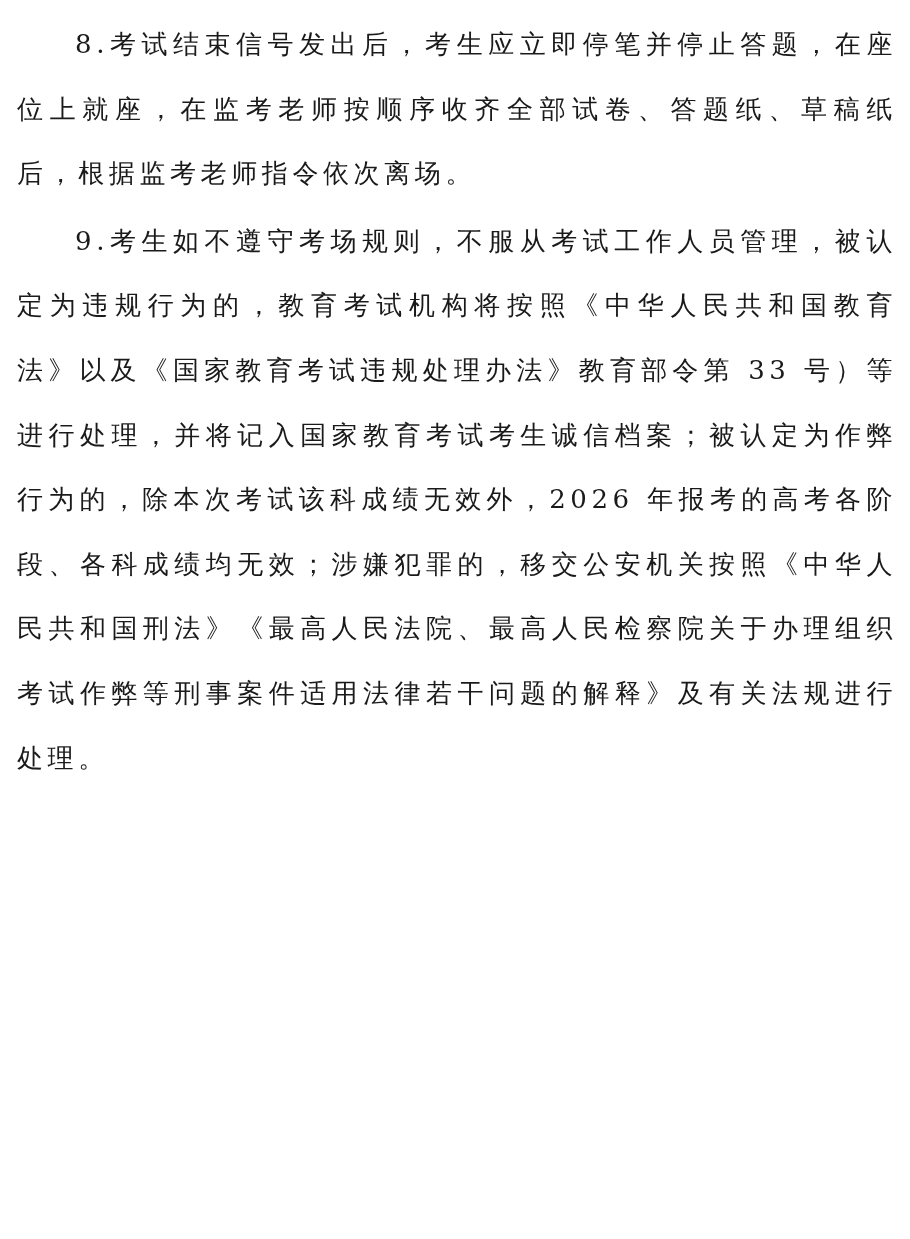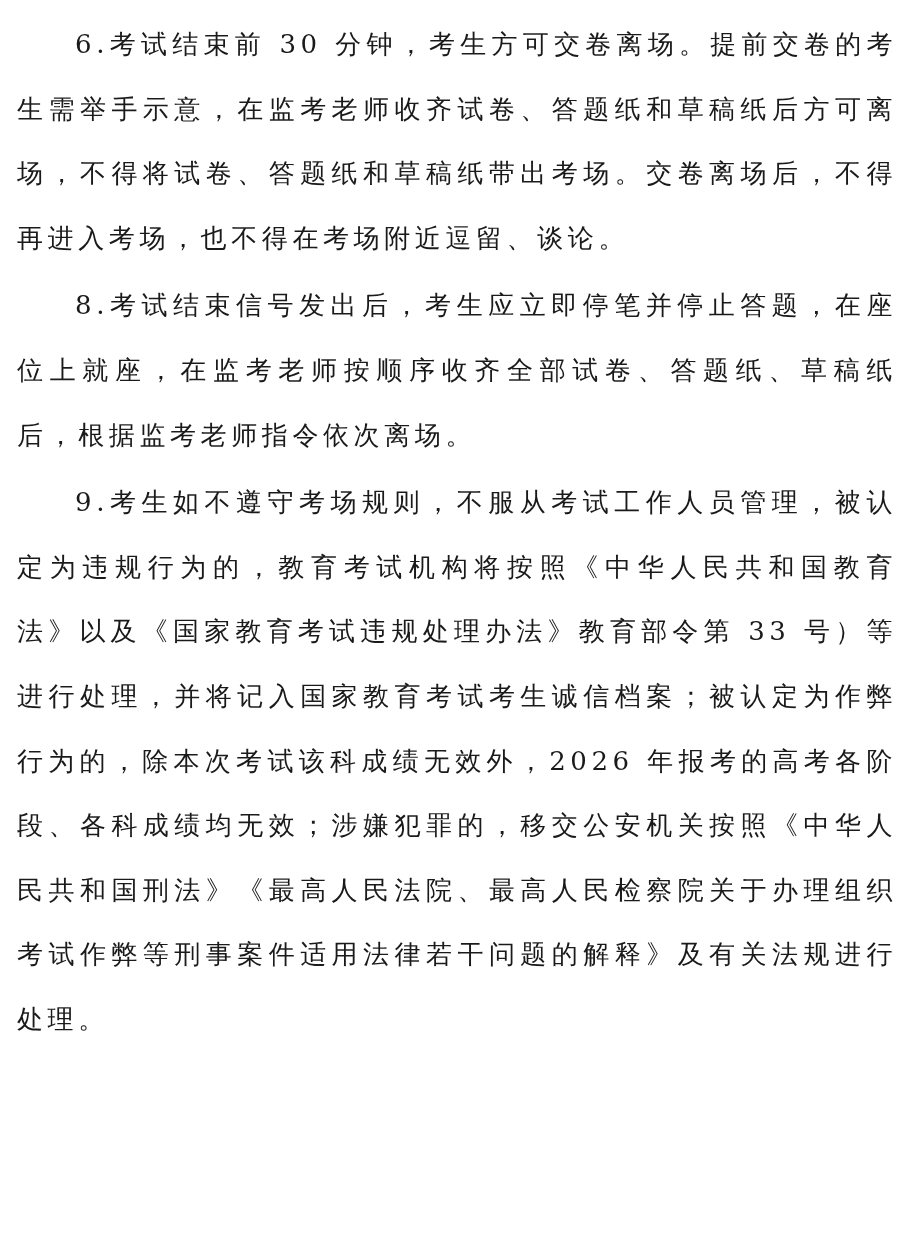--- a/index.html
+++ b/index.html
@@ -29,16 +29,15 @@
     text-align-last: left;
     text-indent: 58px;
     letter-spacing: 4.6px;
     word-break: break-all;
   }
 </style>
 </head>
 <body>
 
 <div class="doc">
-  <p class="para">6.考试结束前 30 分钟，考生方可交卷离场。提前交卷的考生需举手示意，在监考老师收齐试卷、答题纸和草稿纸后方可离场，不得将试卷、答题纸和草稿纸带出考场。交卷离场后，不得再进入考场，也不得在考场附近逗留、谈论。</p>
   <p class="para">8.考试结束信号发出后，考生应立即停笔并停止答题，在座位上就座，在监考老师按顺序收齐全部试卷、答题纸、草稿纸后，根据监考老师指令依次离场。</p>
   <p class="para">9.考生如不遵守考场规则，不服从考试工作人员管理，被认定为违规行为的，教育考试机构将按照《中华人民共和国教育法》以及《国家教育考试违规处理办法》教育部令第 33 号）等进行处理，并将记入国家教育考试考生诚信档案；被认定为作弊行为的，除本次考试该科成绩无效外，2026 年报考的高考各阶段、各科成绩均无效；涉嫌犯罪的，移交公安机关按照《中华人民共和国刑法》《最高人民法院、最高人民检察院关于办理组织考试作弊等刑事案件适用法律若干问题的解释》及有关法规进行处理。</p>
 </div>
 
 </body></html>

